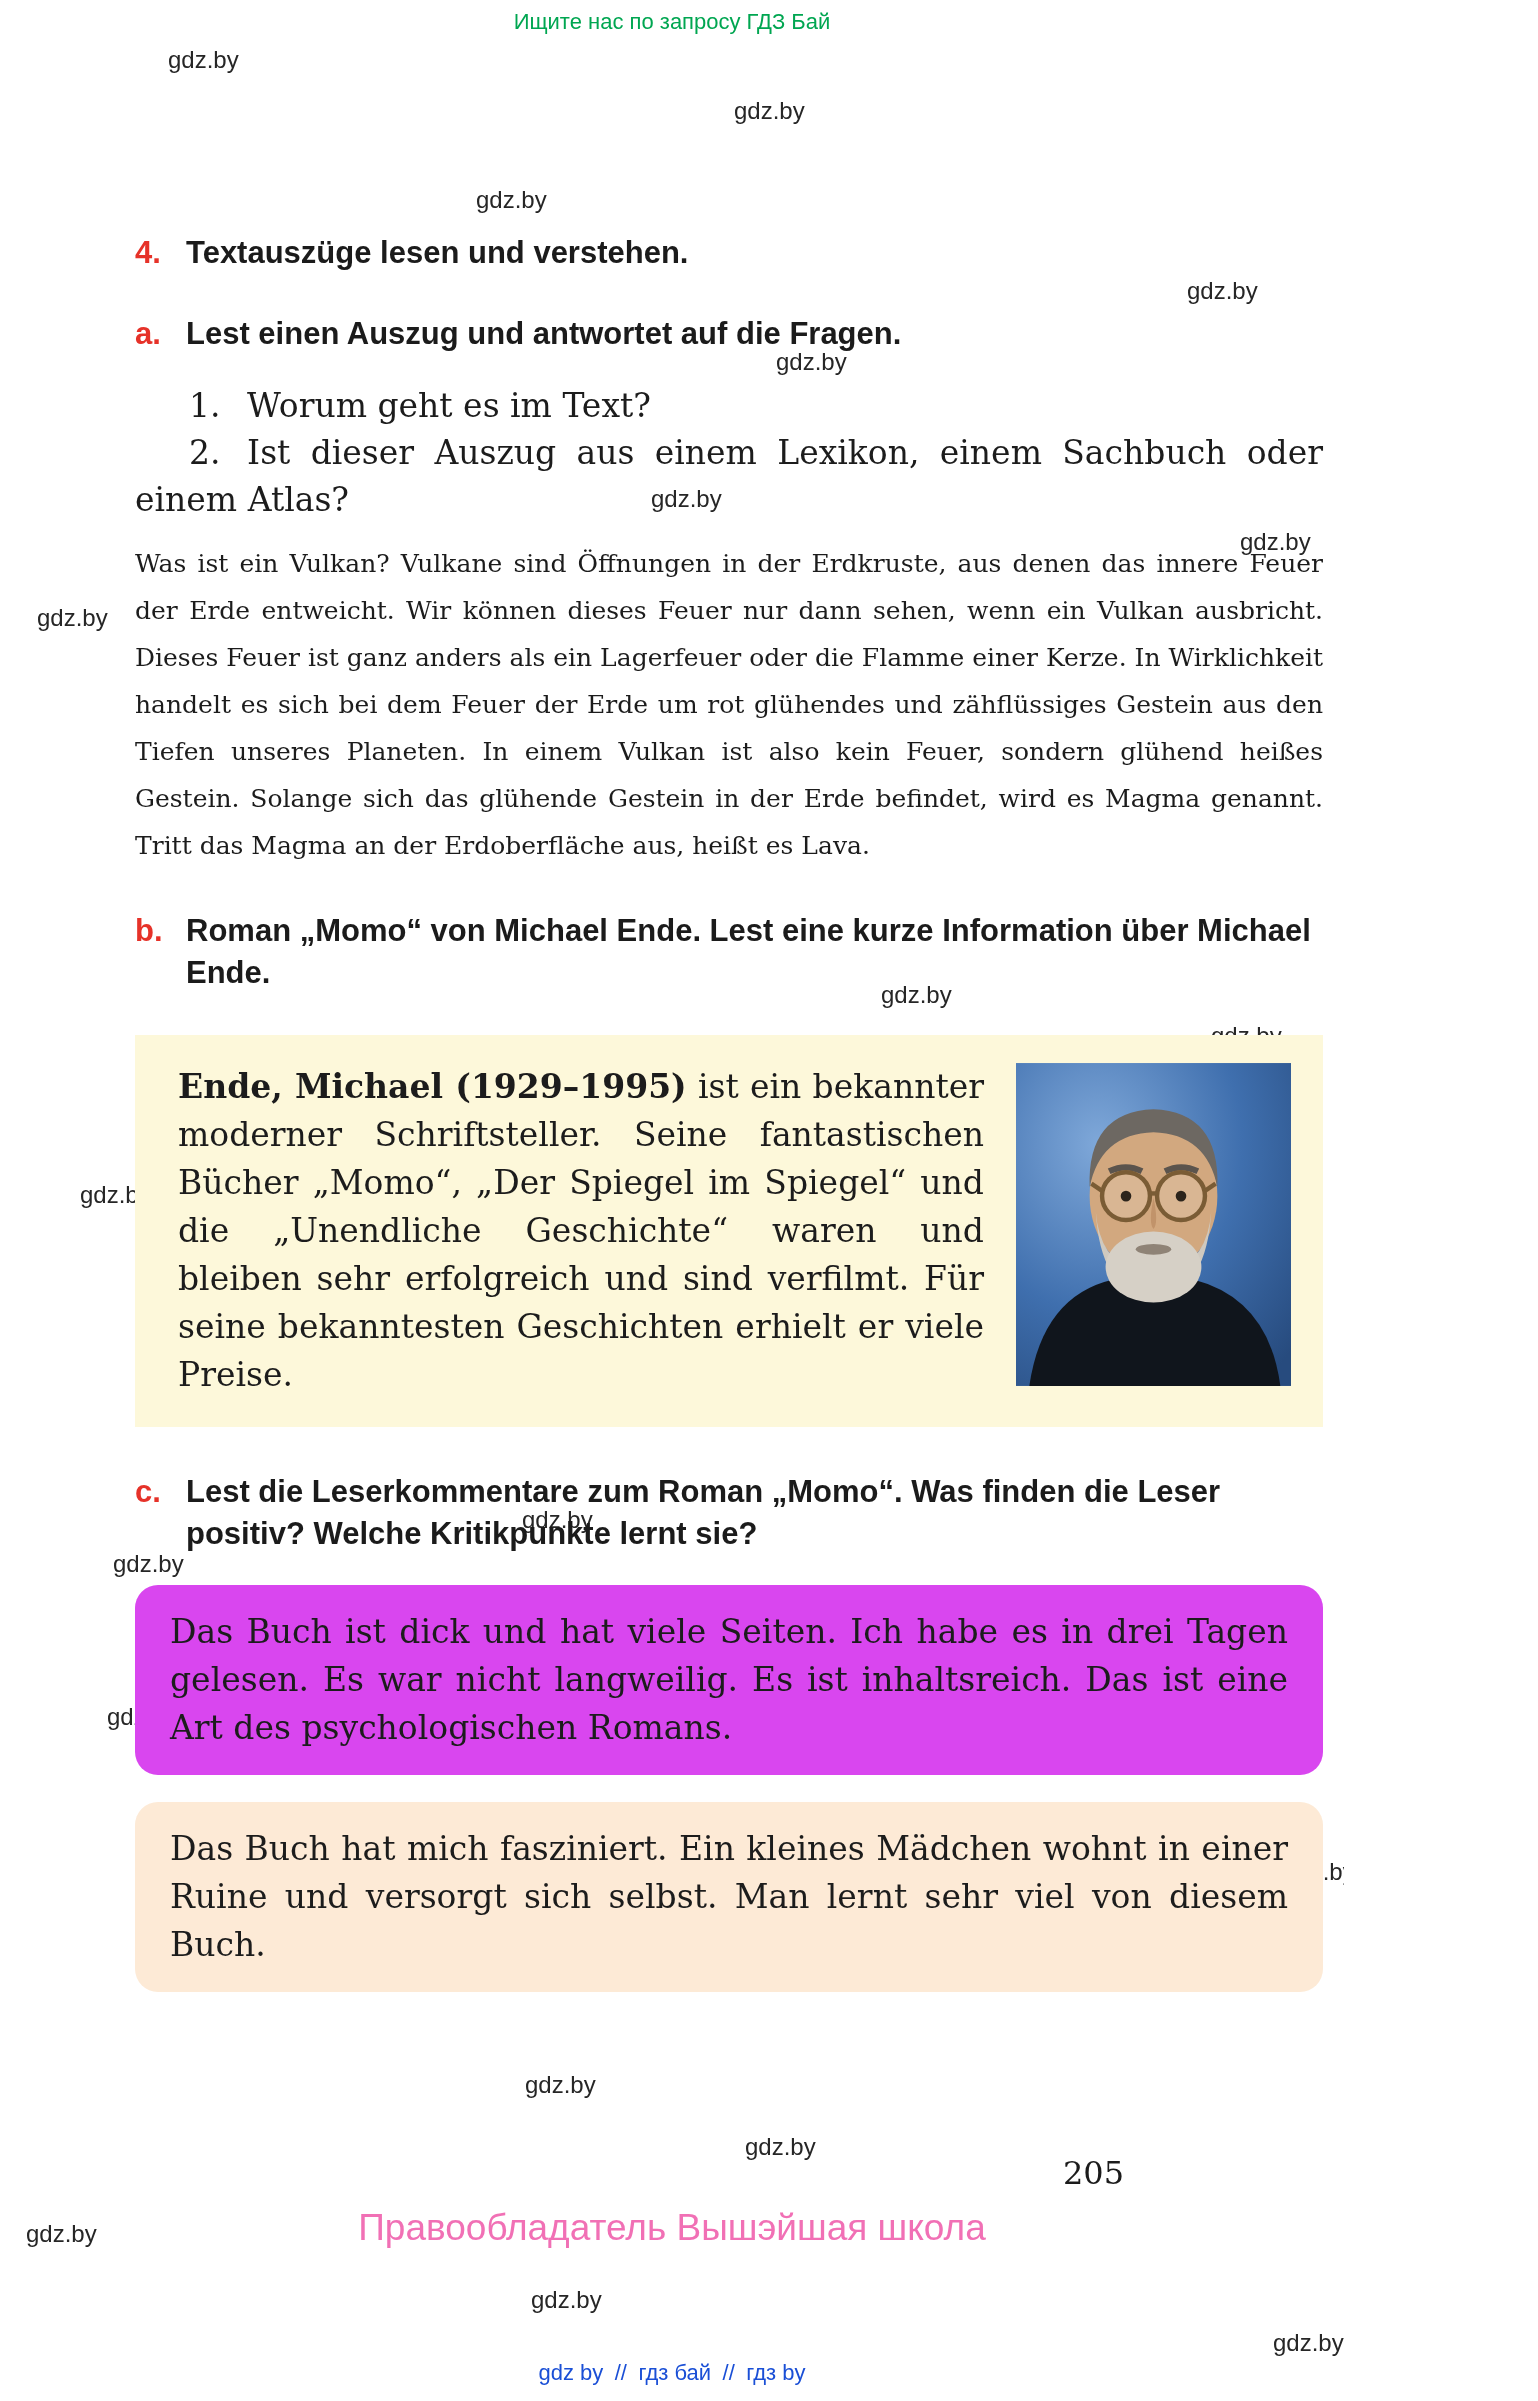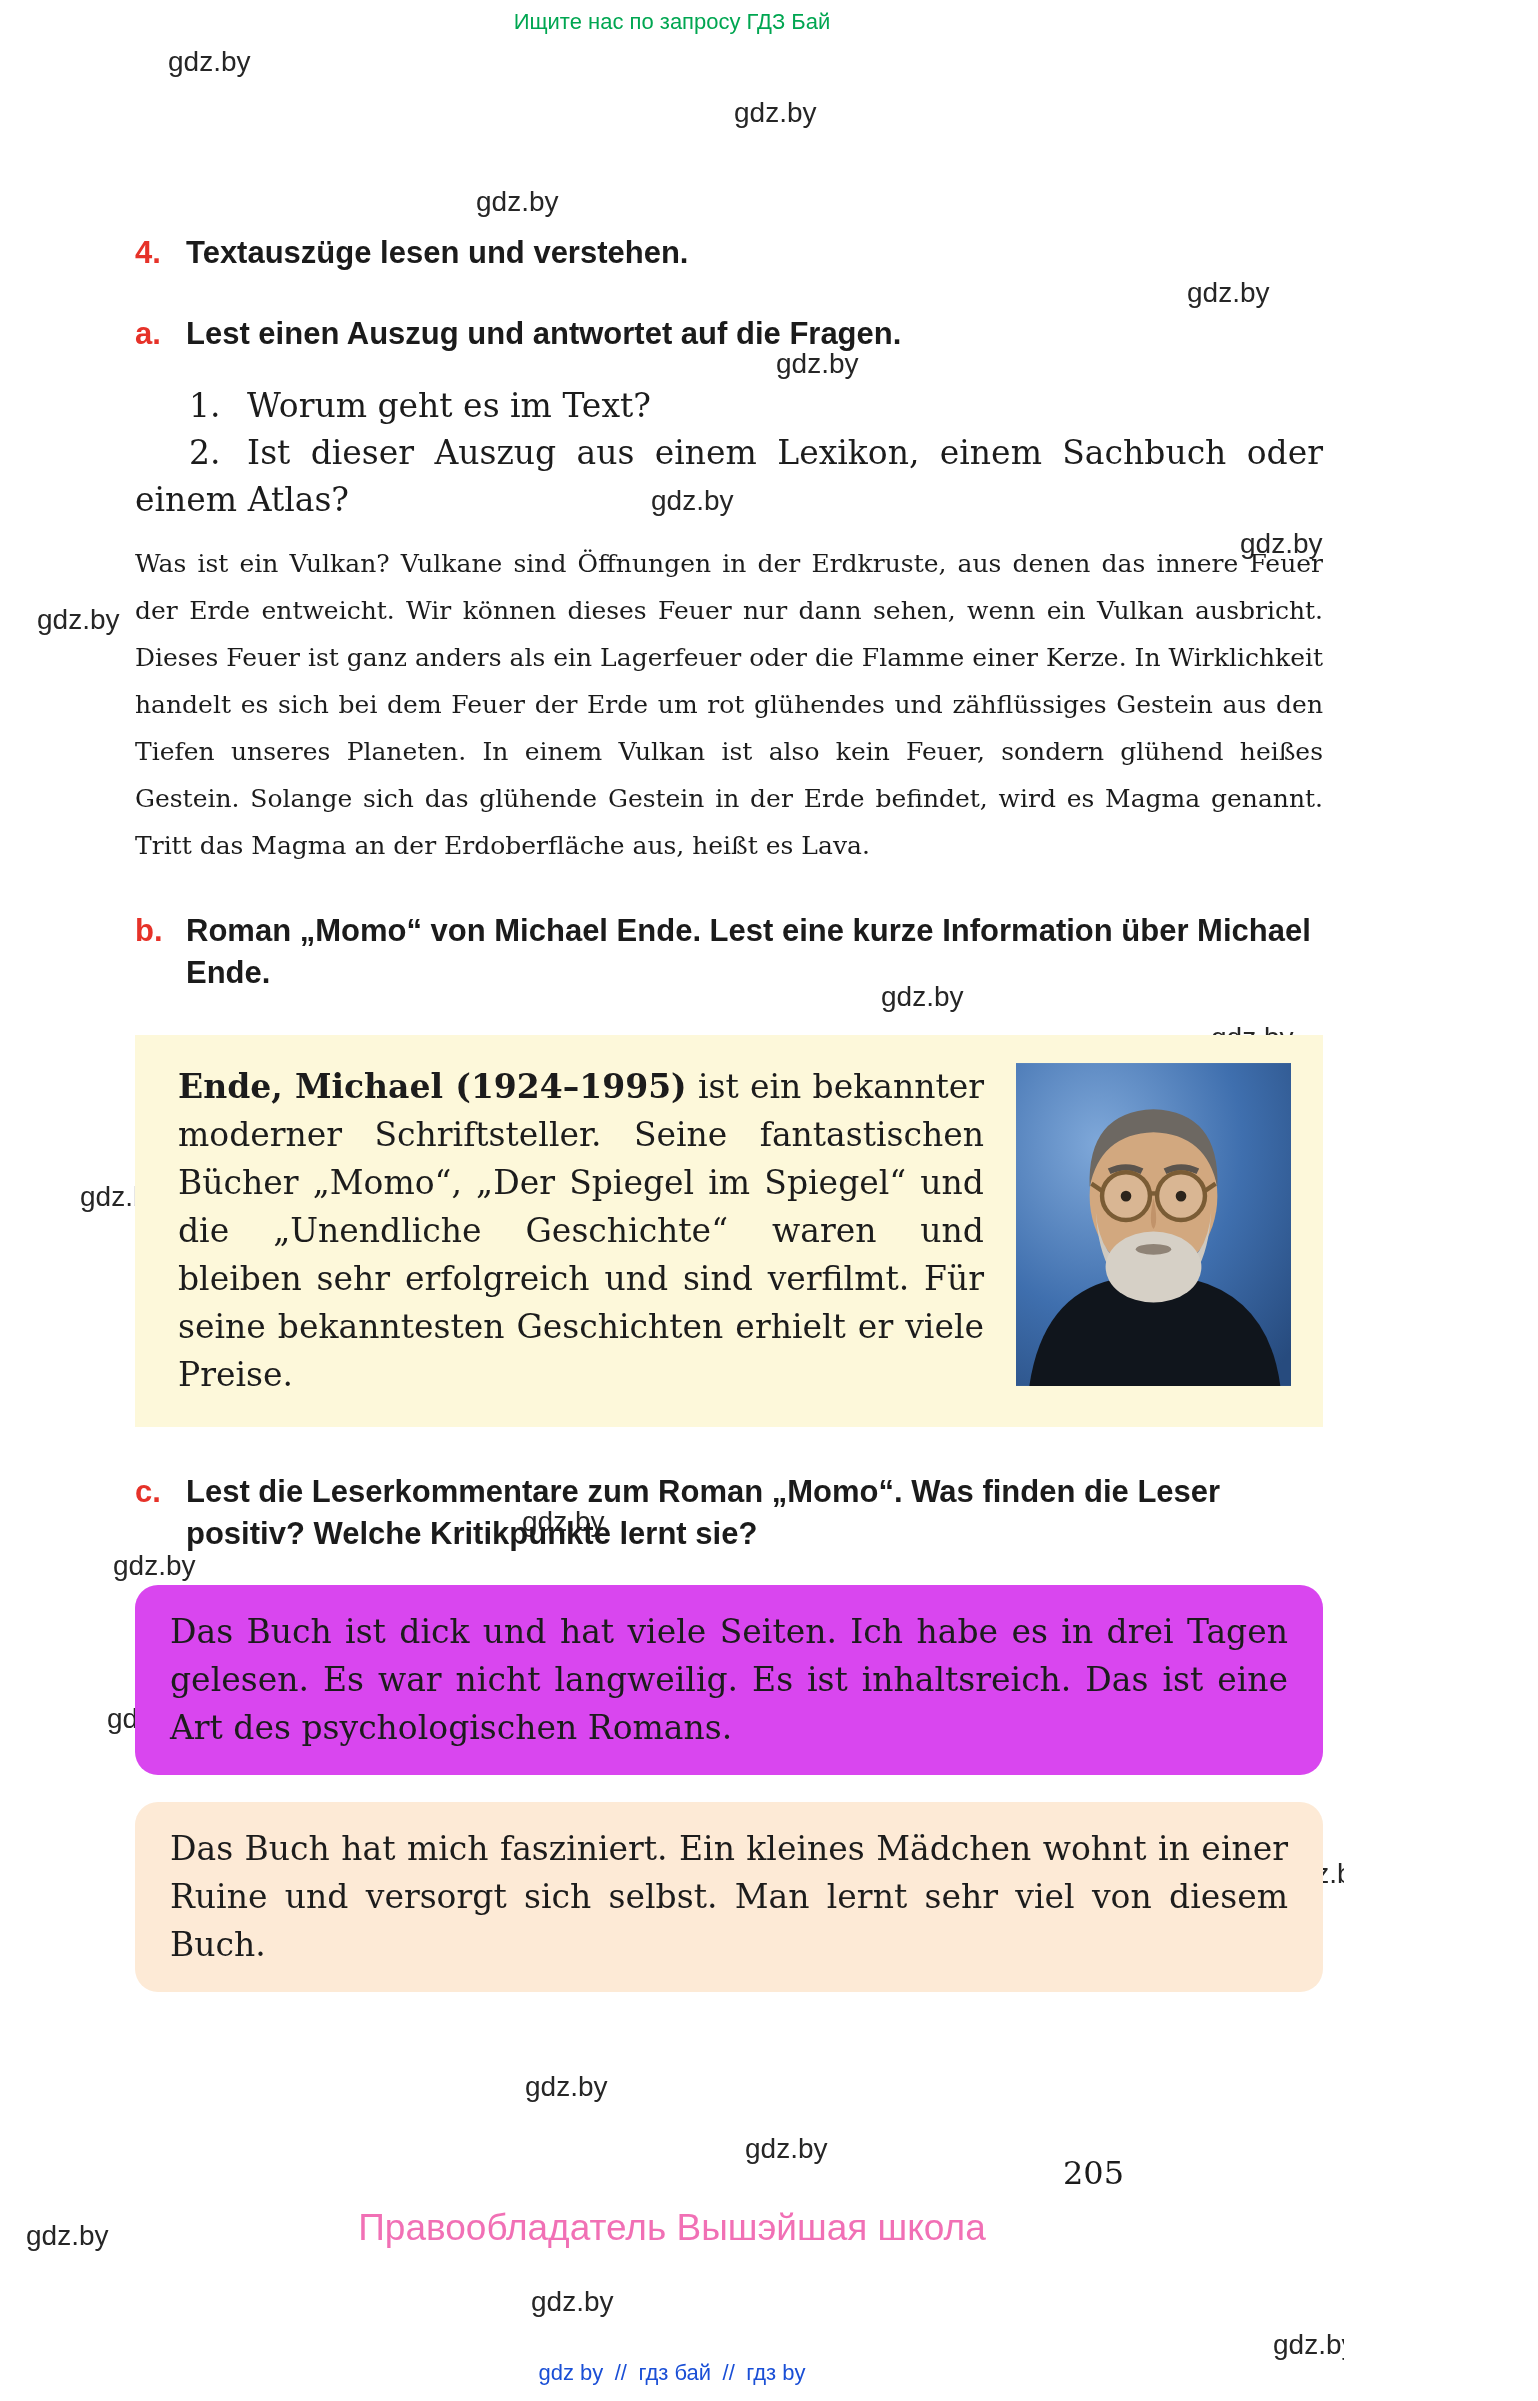--- a/index.html
+++ b/index.html
@@ -7,21 +7,21 @@
   .page {
     position:relative; width:1344px; height:2401px; background:#ffffff;
     font-family:"DejaVu Serif", serif; color:#1c1c1c; overflow:hidden;
   }
   .banner {
     position:absolute; top:8.9px; left:0; width:100%; text-align:center;
     font-family:"Liberation Sans", sans-serif; font-size:22px; color:#00a651;
   }
   .watermark {
     position:absolute; font-family:"Liberation Sans", sans-serif;
-    font-size:28px; color:#262626; white-space:nowrap;
+    font-size:24px; color:#262626; white-space:nowrap;
   }
   .content { position:absolute; left:135px; top:232px; width:1188px; }
   .heading-row, .task-row {
     display:flex; align-items:flex-start;
     font-family:"Liberation Sans", sans-serif; font-weight:bold;
     font-size:31px; line-height:42px; color:#1b1b1b;
   }
   .red-label { color:#e63229; flex:0 0 51px; }
   .task-text { flex:1; }
   .task-a { margin-top:39px; }
@@ -129,21 +129,21 @@
     </div>
 
     <p class="passage">Was ist ein Vulkan? Vulkane sind Öffnungen in der Erdkruste, aus denen das innere Feuer der Erde entweicht. Wir können dieses Feuer nur dann sehen, wenn ein Vulkan ausbricht. Dieses Feuer ist ganz anders als ein Lagerfeuer oder die Flamme einer Kerze. In Wirklichkeit handelt es sich bei dem Feuer der Erde um rot glühendes und zähflüssiges Gestein aus den Tiefen unseres Planeten. In einem Vulkan ist also kein Feuer, sondern glühend heißes Gestein. Solange sich das glühende Gestein in der Erde befindet, wird es Magma genannt. Tritt das Magma an der Erdoberfläche aus, heißt es Lava.</p>
 
     <div class="task-row task-b">
       <span class="red-label">b.</span>
       <span class="task-text">Roman „Momo“ von Michael Ende. Lest eine kurze Information über Michael Ende.</span>
     </div>
 
     <div class="info-box">
-      <p class="info-text"><b>Ende, Michael (1924–1995)</b><span> ist ein bekannter moderner Schriftsteller. Seine fantastischen Bücher „Momo“, „Der Spiegel im Spiegel“ und die „Unendliche Geschichte“ waren und bleiben sehr erfolgreich und sind verfilmt. Für seine bekanntesten Geschichten erhielt er viele Preise.</span></p>
+      <p class="info-text"><b>Ende, Michael (1929–1995)</b><span> ist ein bekannter moderner Schriftsteller. Seine fantastischen Bücher „Momo“, „Der Spiegel im Spiegel“ und die „Unendliche Geschichte“ waren und bleiben sehr erfolgreich und sind verfilmt. Für seine bekanntesten Geschichten erhielt er viele Preise.</span></p>
       <svg class="portrait" viewBox="0 0 310 364" aria-hidden="true">
         <defs>
           <radialGradient id="bgGrad" cx="30%" cy="25%" r="95%">
             <stop offset="0%" stop-color="#7fa8d9"></stop>
             <stop offset="55%" stop-color="#3f6fae"></stop>
             <stop offset="100%" stop-color="#274b7e"></stop>
           </radialGradient>
         </defs>
         <rect width="310" height="364" fill="url(#bgGrad)"></rect>
         <path d="M15 364 Q30 262 110 244 L200 244 Q285 266 298 364 Z" fill="#10151c"></path>

